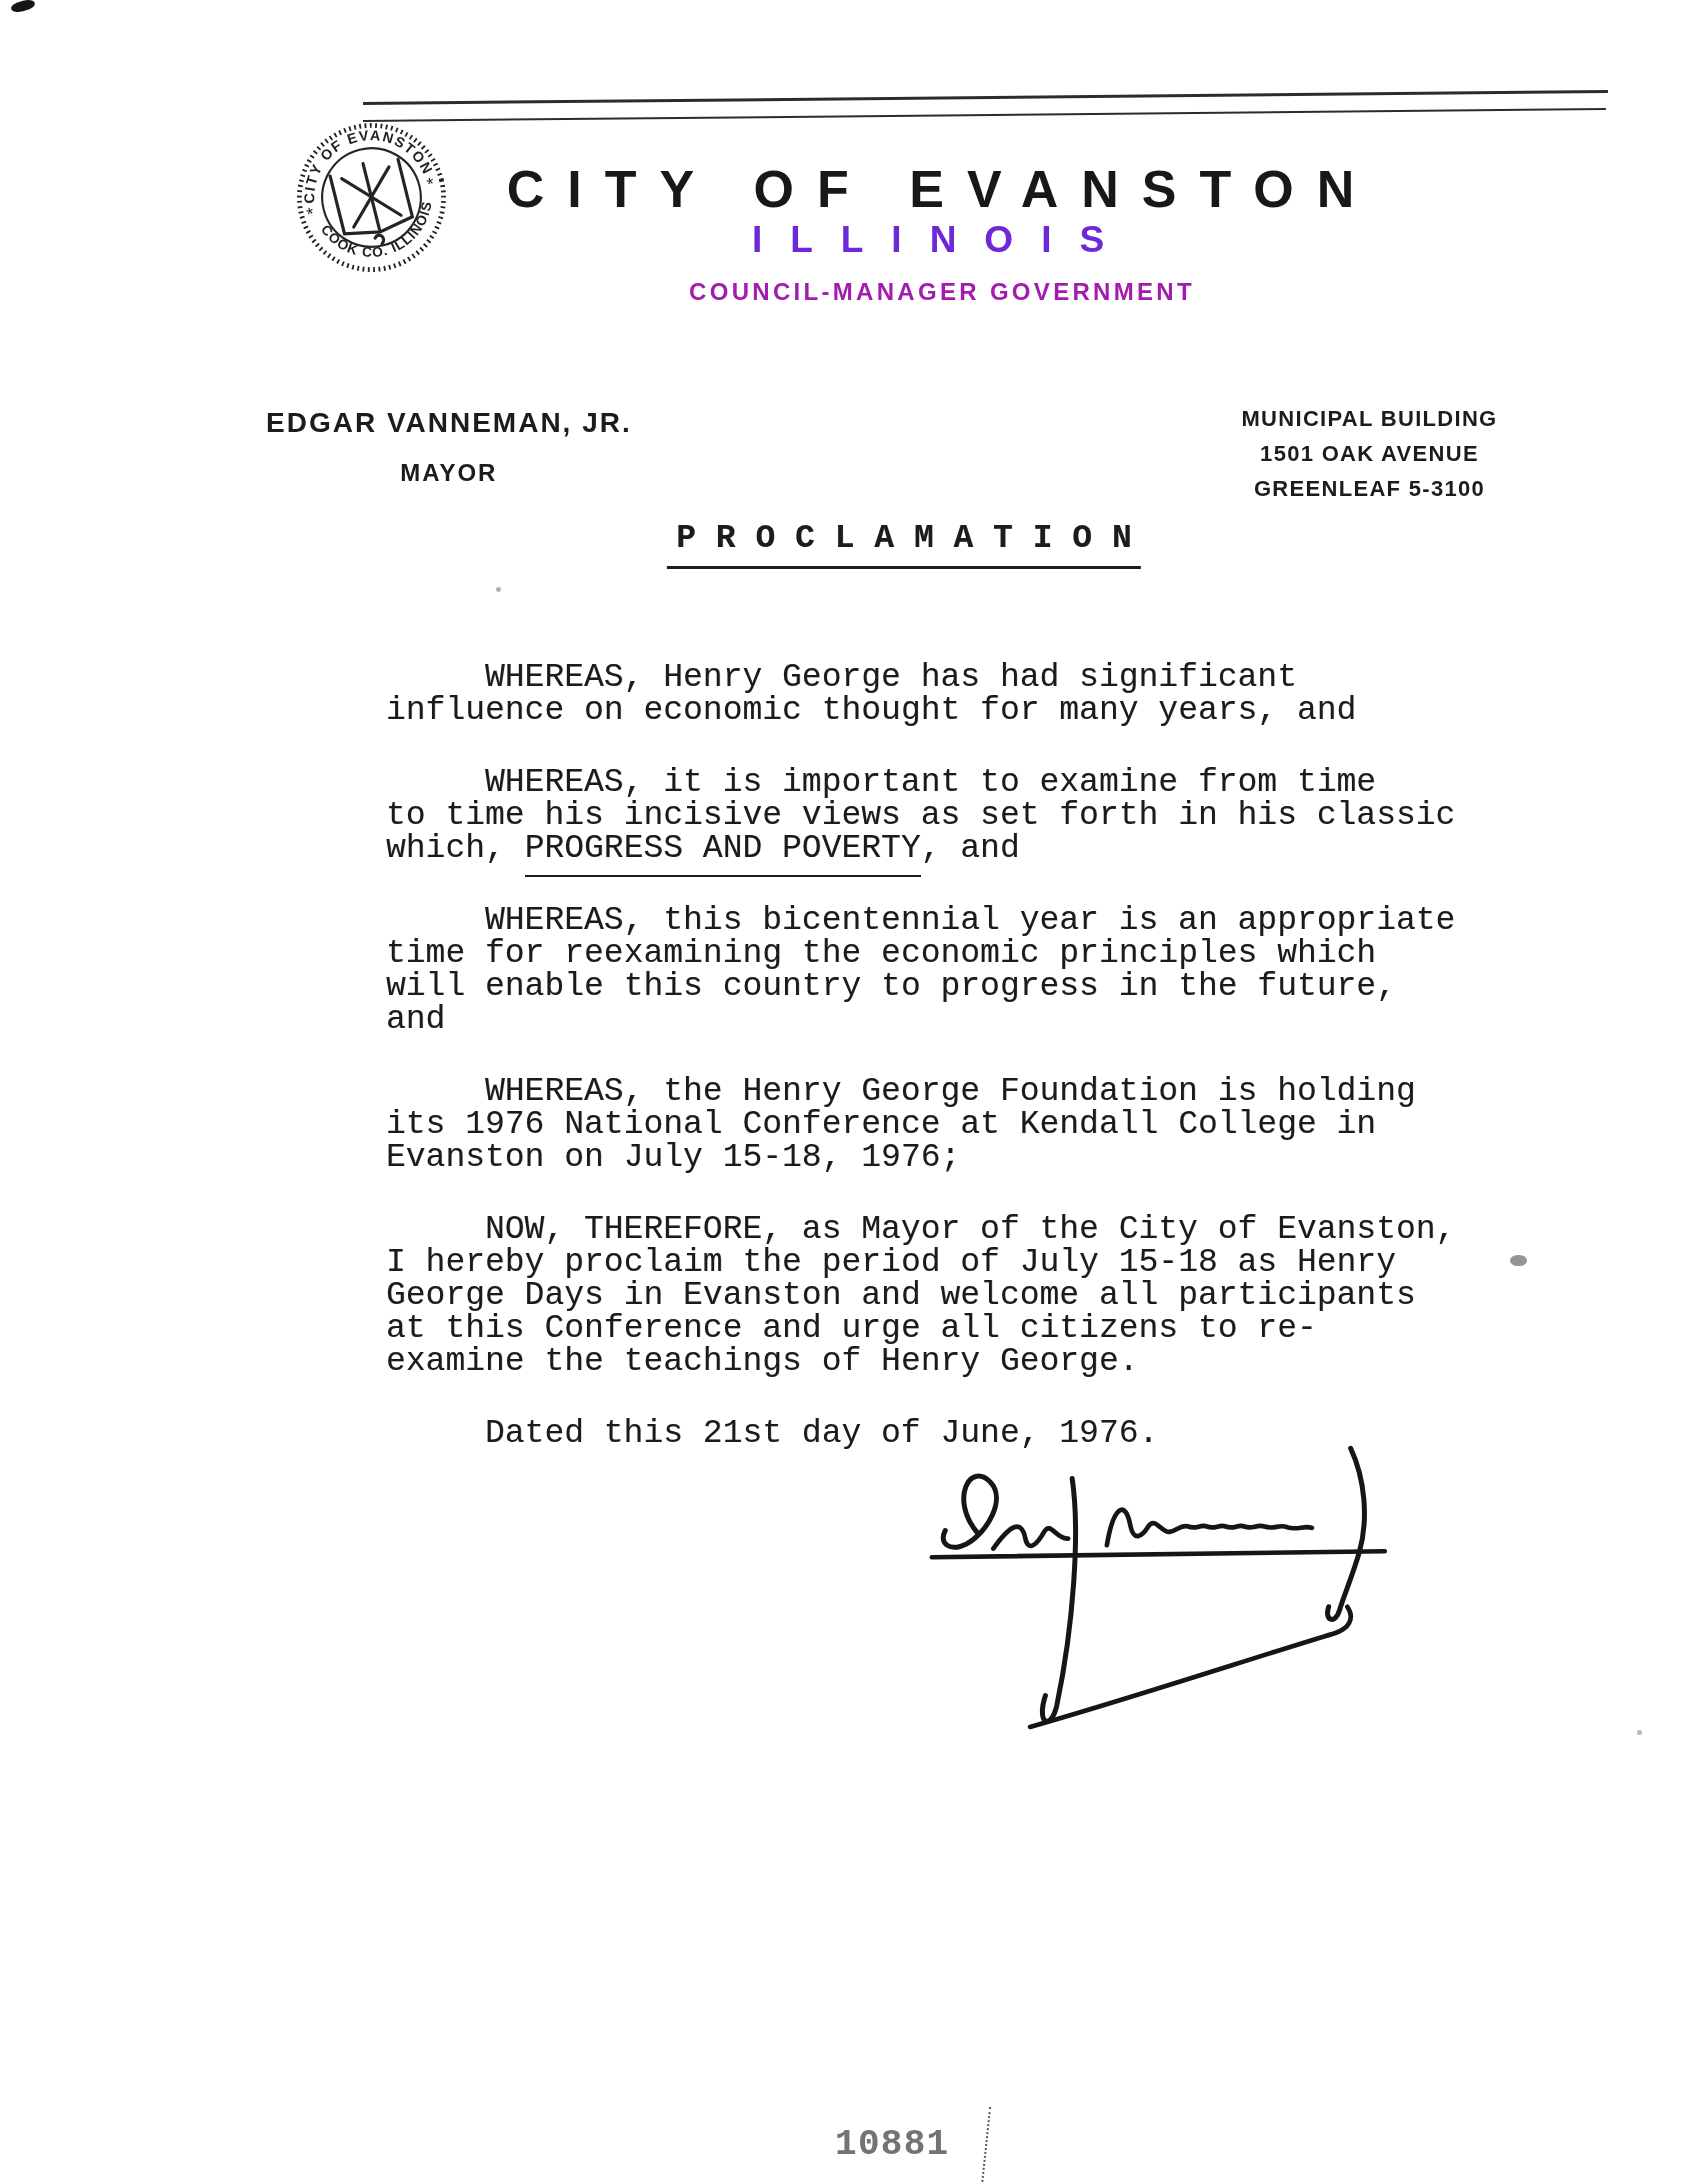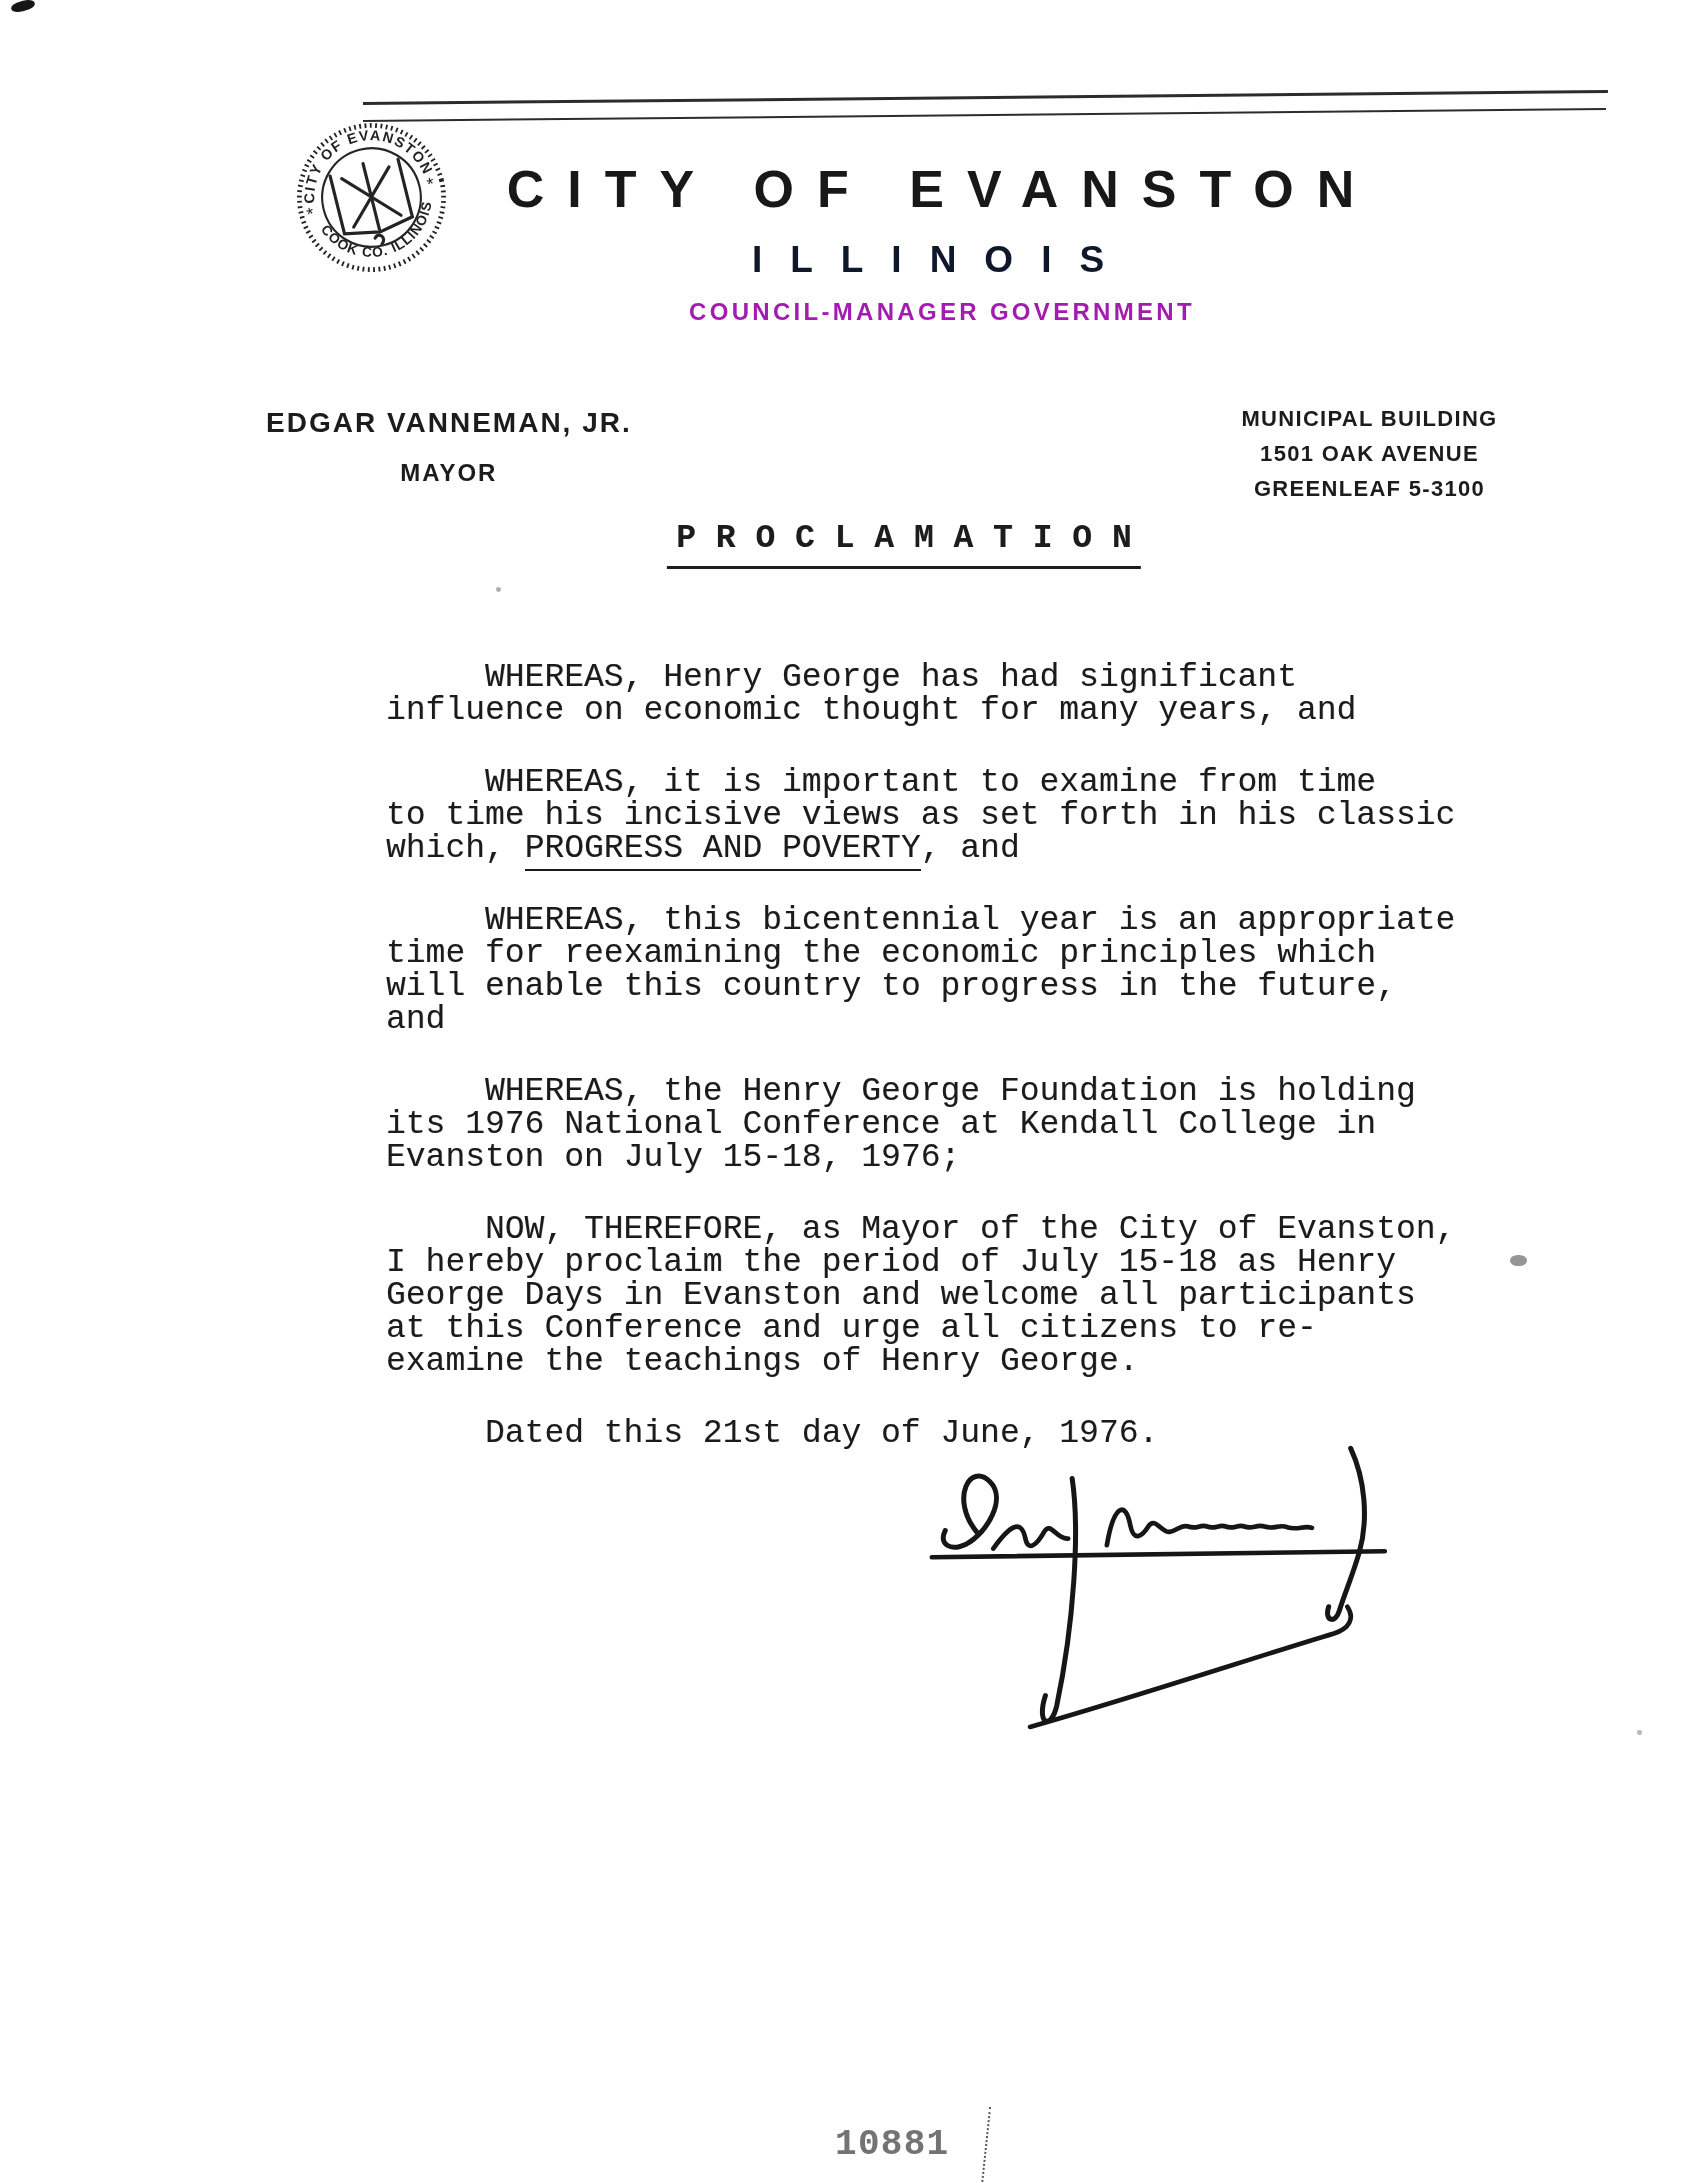--- a/index.html
+++ b/index.html
@@ -12,21 +12,21 @@
   .rule.r1{left:363px; top:102px; width:1245px;}
   .rule.r2{left:363px; top:120px; width:1243px; height:2px;}
 
   
   .seal{position:absolute; left:292px; top:118px; width:159px; height:159px; transform:rotate(-14deg);}
   .seal svg{width:100%; height:100%;}
 
   
   .lh-center{position:absolute; left:942px; top:159px; transform:translateX(-50%); text-align:center; white-space:nowrap;}
   .lh-city{font-size:52px; font-weight:700; letter-spacing:23px; color:#181818;}
-  .lh-state{margin-top:20px; font-size:37px; font-weight:700; letter-spacing:28px; color:#0f172a;}
+  .lh-state{font-size:37px; font-weight:700; letter-spacing:28px; color:#6d28d9;}
   .lh-govt{margin-top:17.4px; font-size:24px; font-weight:700; letter-spacing:3.3px; color:#a21caf;}
 
   
   .mayor-block{position:absolute; left:266px; top:407px; text-align:center; white-space:nowrap;}
   .mayor-name{font-size:28px; font-weight:700; letter-spacing:2px;}
   .mayor-title{margin-top:20px; font-size:24px; font-weight:700; letter-spacing:2px;}
   .addr-block{position:absolute; left:1229px; top:401px; width:281px; text-align:center;}
   .addr-line{font-size:22px; font-weight:700; letter-spacing:1.3px; line-height:35px; white-space:nowrap;}
 
   
@@ -34,21 +34,21 @@
   .doc-title{
     position:absolute; left:904px; top:520px; transform:translateX(-50%);
     font-size:33px; font-weight:700; white-space:pre;
     padding:0 9.4px 9.4px 9.4px; border-bottom:3.3px solid #1e1e1e;
     text-shadow:0.3px 0.3px 0 rgba(0,0,0,.3);
   }
   .body-text{position:absolute; left:386px; top:661px; width:1137px;}
   .para{margin:0 0 39px 0;}
   .line{font-size:33px; line-height:33px; white-space:pre; color:#1b1b1b; text-shadow:0.4px 0.4px 0 rgba(0,0,0,.28);}
   .line.indent{text-indent:99px;}
-  .u-book{border-bottom:2.7px solid #1b1b1b; padding-bottom:2px;}
+  .u-book{border-bottom:2.7px solid #1b1b1b; padding-bottom:8px;}
 
   
   .signature{position:absolute; left:913px; top:1425px; width:508px; height:334px;}
   .signature svg{width:100%; height:100%;}
 
   
   .doc-number{position:absolute; left:835px; top:2124px; font-size:36px; font-weight:700; letter-spacing:1.3px; color:#737373;}
   .dotted-mark{position:absolute; left:985px; top:2107px; height:79px; width:0; border-left:2.7px dotted #3c3c3c; transform:rotate(6deg); opacity:.85;}
 
   

